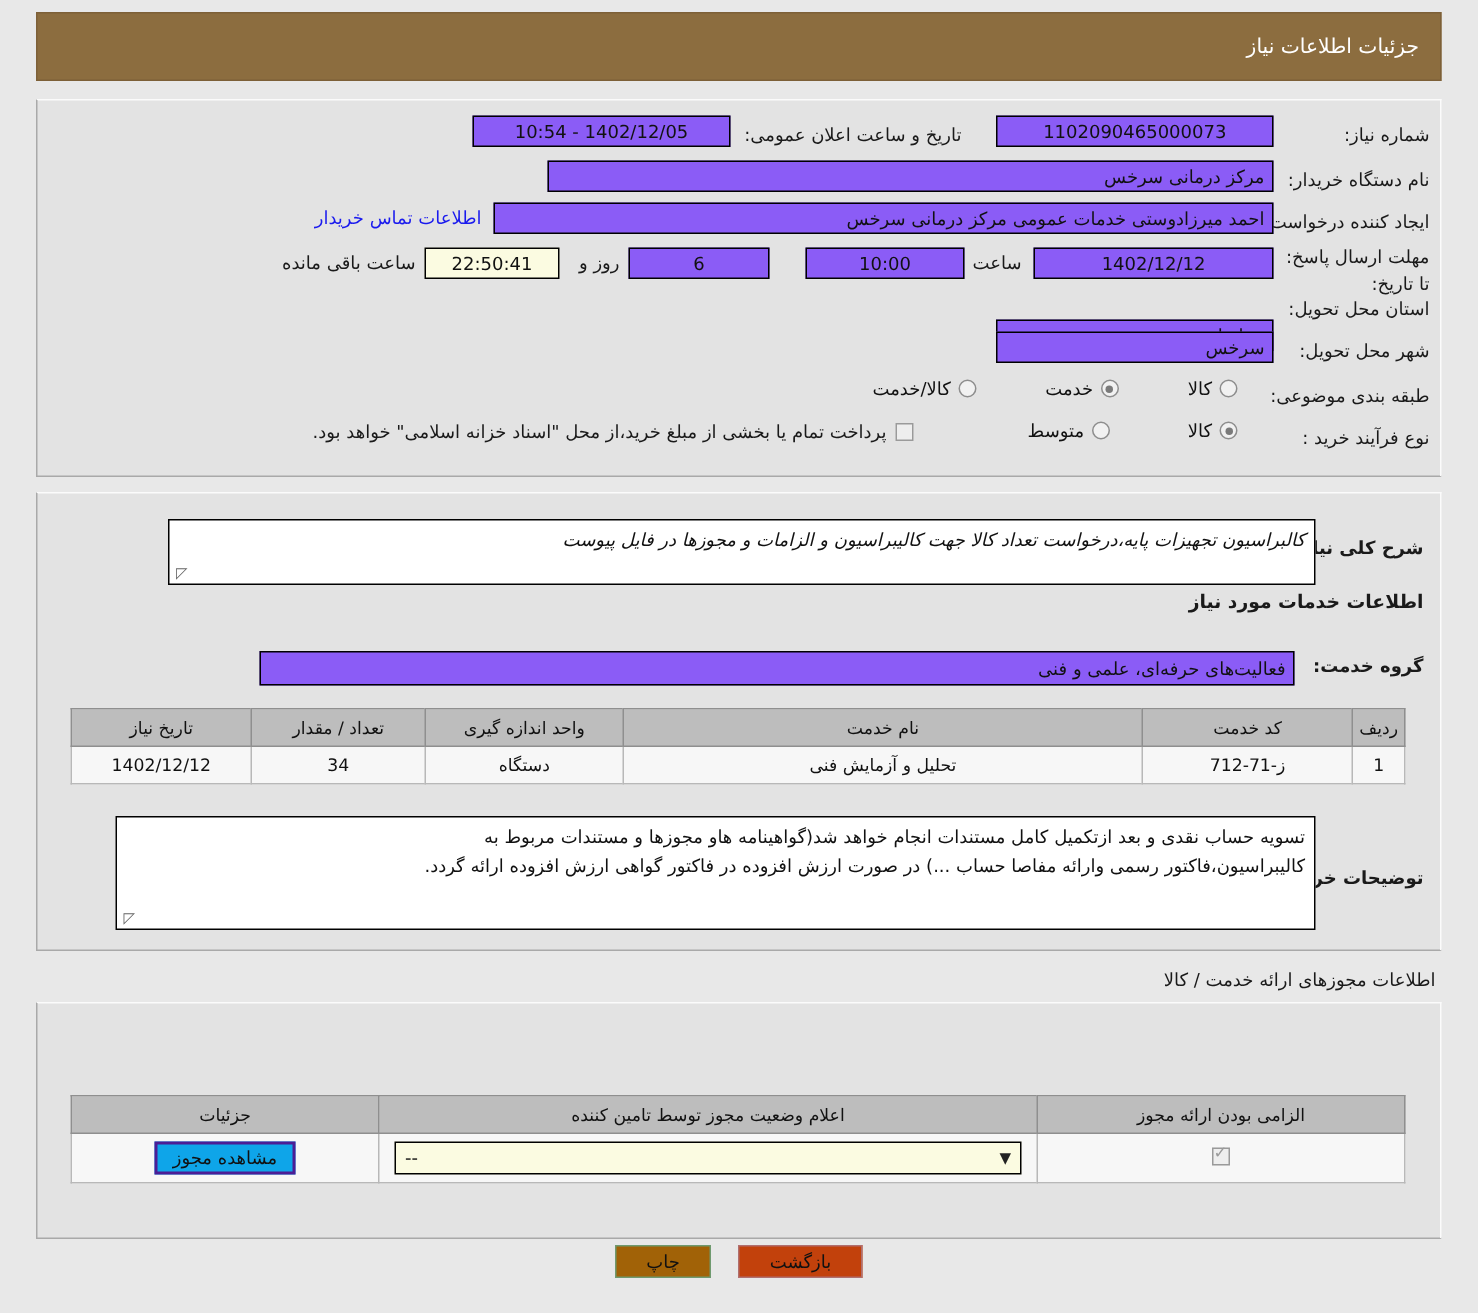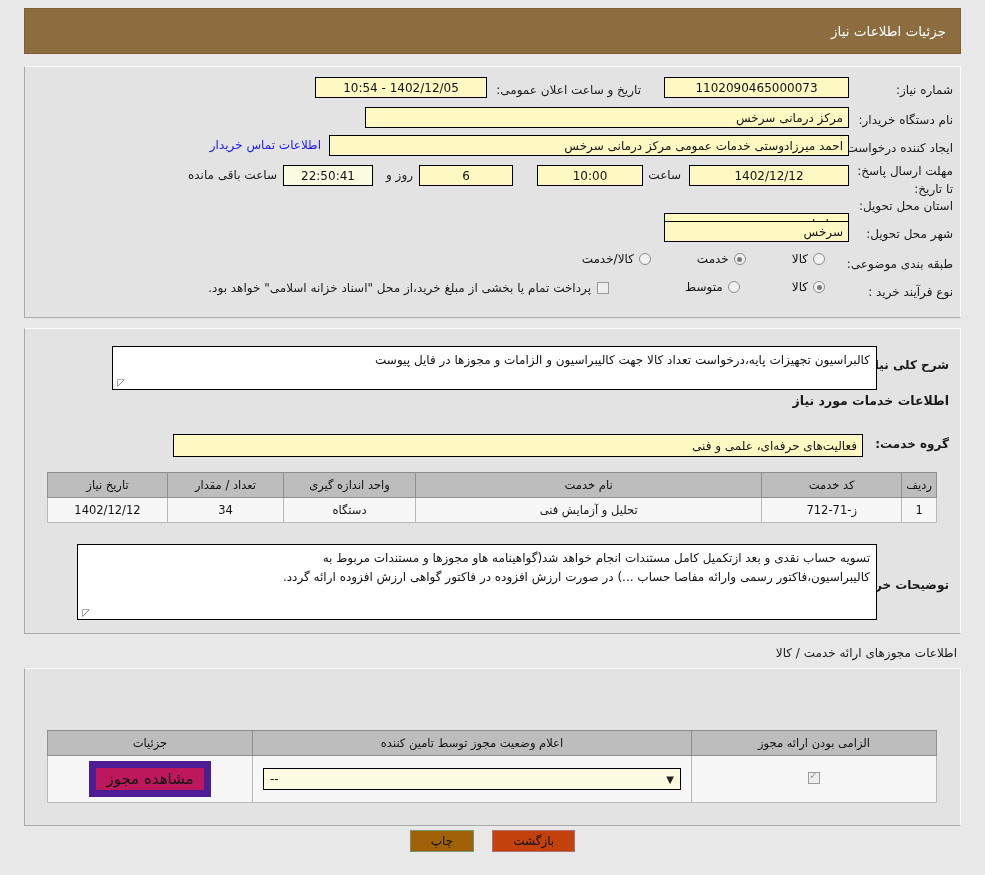--- a/index.html
+++ b/index.html
@@ -40,21 +40,21 @@
     position: absolute; left: 0; top: 170px; width: 985px; height: 180px;
     pointer-events: none; opacity: .30; z-index: 0;
   }
   .wm svg { display:block; margin: 0 auto; }
 
   
   .info { position: absolute; top: 66px; right: 24px; left: 24px; height: 250px; z-index: 2; }
   .row { position: absolute; height: 24px; display: flex; align-items: center; }
   .lbl { color: #1a1a1a; font-size: 12px; white-space: nowrap; }
   .inp {
-    background: #fef9c3; border: 1px solid #000; height: 21px;
+    background: #8b5cf6; border: 1px solid #000; height: 21px;
     display: flex; align-items: center; justify-content: flex-start;
     padding: 0 5px; font-size: 12px; white-space: nowrap; overflow: hidden;
   }
   .inp.c { justify-content: center; }
   .inp.yellow { background: #fbfbe1; }
   .link { color: #1a1aee; font-size: 12px; text-decoration: none; cursor: pointer; white-space: nowrap; }
 
   
   .radio {
     width: 12px; height: 12px; border-radius: 50%;
@@ -109,21 +109,21 @@
   .btn.print { background: #a16207; border-color: #6f9a6f; }
   .btn.back  { background: #c2410c; border-color: #b06f6f; }
 
   .select {
     background: #fbfbe1; border: 1px solid #000; height: 22px;
     display: flex; align-items: center; justify-content: space-between;
     padding: 0 6px; font-size: 12px; cursor: pointer;
   }
   .select .cv { font-size: 10px; color: #222; }
   .viewbtn {
-    background: #be185d; border: 7px solid #4c1d95; font-size: 15px;
+    background: #0ea5e9; border: 2px solid #4c1d95; font-size: 12px;
     padding: 2px 10px; color: #111; cursor: pointer; display: inline-block;
   }
 </style>
 </head>
 <body>
 
 <div class="page">
 
   <div class="titlebar">
     <span class="t">جزئیات اطلاعات نیاز</span>
@@ -221,21 +221,21 @@
     </div>
     <div style="position:absolute; top:215px; right:352px; display:flex; align-items:center; gap:6px;">
       <span class="chk"></span>
       <span class="lbl">پرداخت تمام یا بخشی از مبلغ خرید،از محل "اسناد خزانه اسلامی" خواهد بود.</span>
     </div>
   </div>
 
   <div class="panel" style="top:328px; right:24px; left:24px; height:306px;"></div>
 
   <span class="lbl bold" style="position:absolute; top:358px; right:36px; z-index:2;">شرح کلی نیاز:</span>
-  <div class="ta" style="position:absolute; top:346px; right:108px; width:765px; height:44px; z-index:2;">
+  <div class="ta" style="position:absolute; top:346px; right:108px; width:765px; height:44px; z-index:2;font-style:italic;">
     <div style="text-align:right;">کالبراسیون تجهیزات پایه،درخواست تعداد کالا جهت کالیبراسیون و الزامات و مجوزها در فایل پیوست</div>
     <span class="grip">◸</span>
   </div>
 
   <div class="lbl bold" style="position:absolute; top:393px; right:36px; z-index:2; font-size:12.5px;">اطلاعات خدمات مورد نیاز</div>
 
   <span class="lbl bold" style="position:absolute; top:437px; right:36px; z-index:2;">گروه خدمت:</span>
   <div class="inp" style="position:absolute; top:434px; right:122px; width:690px; height:23px; z-index:2;">فعالیت‌های حرفه‌ای، علمی و فنی</div>
 
   <div style="position:absolute; top:472px; right:48px; width:890px; z-index:2;">

